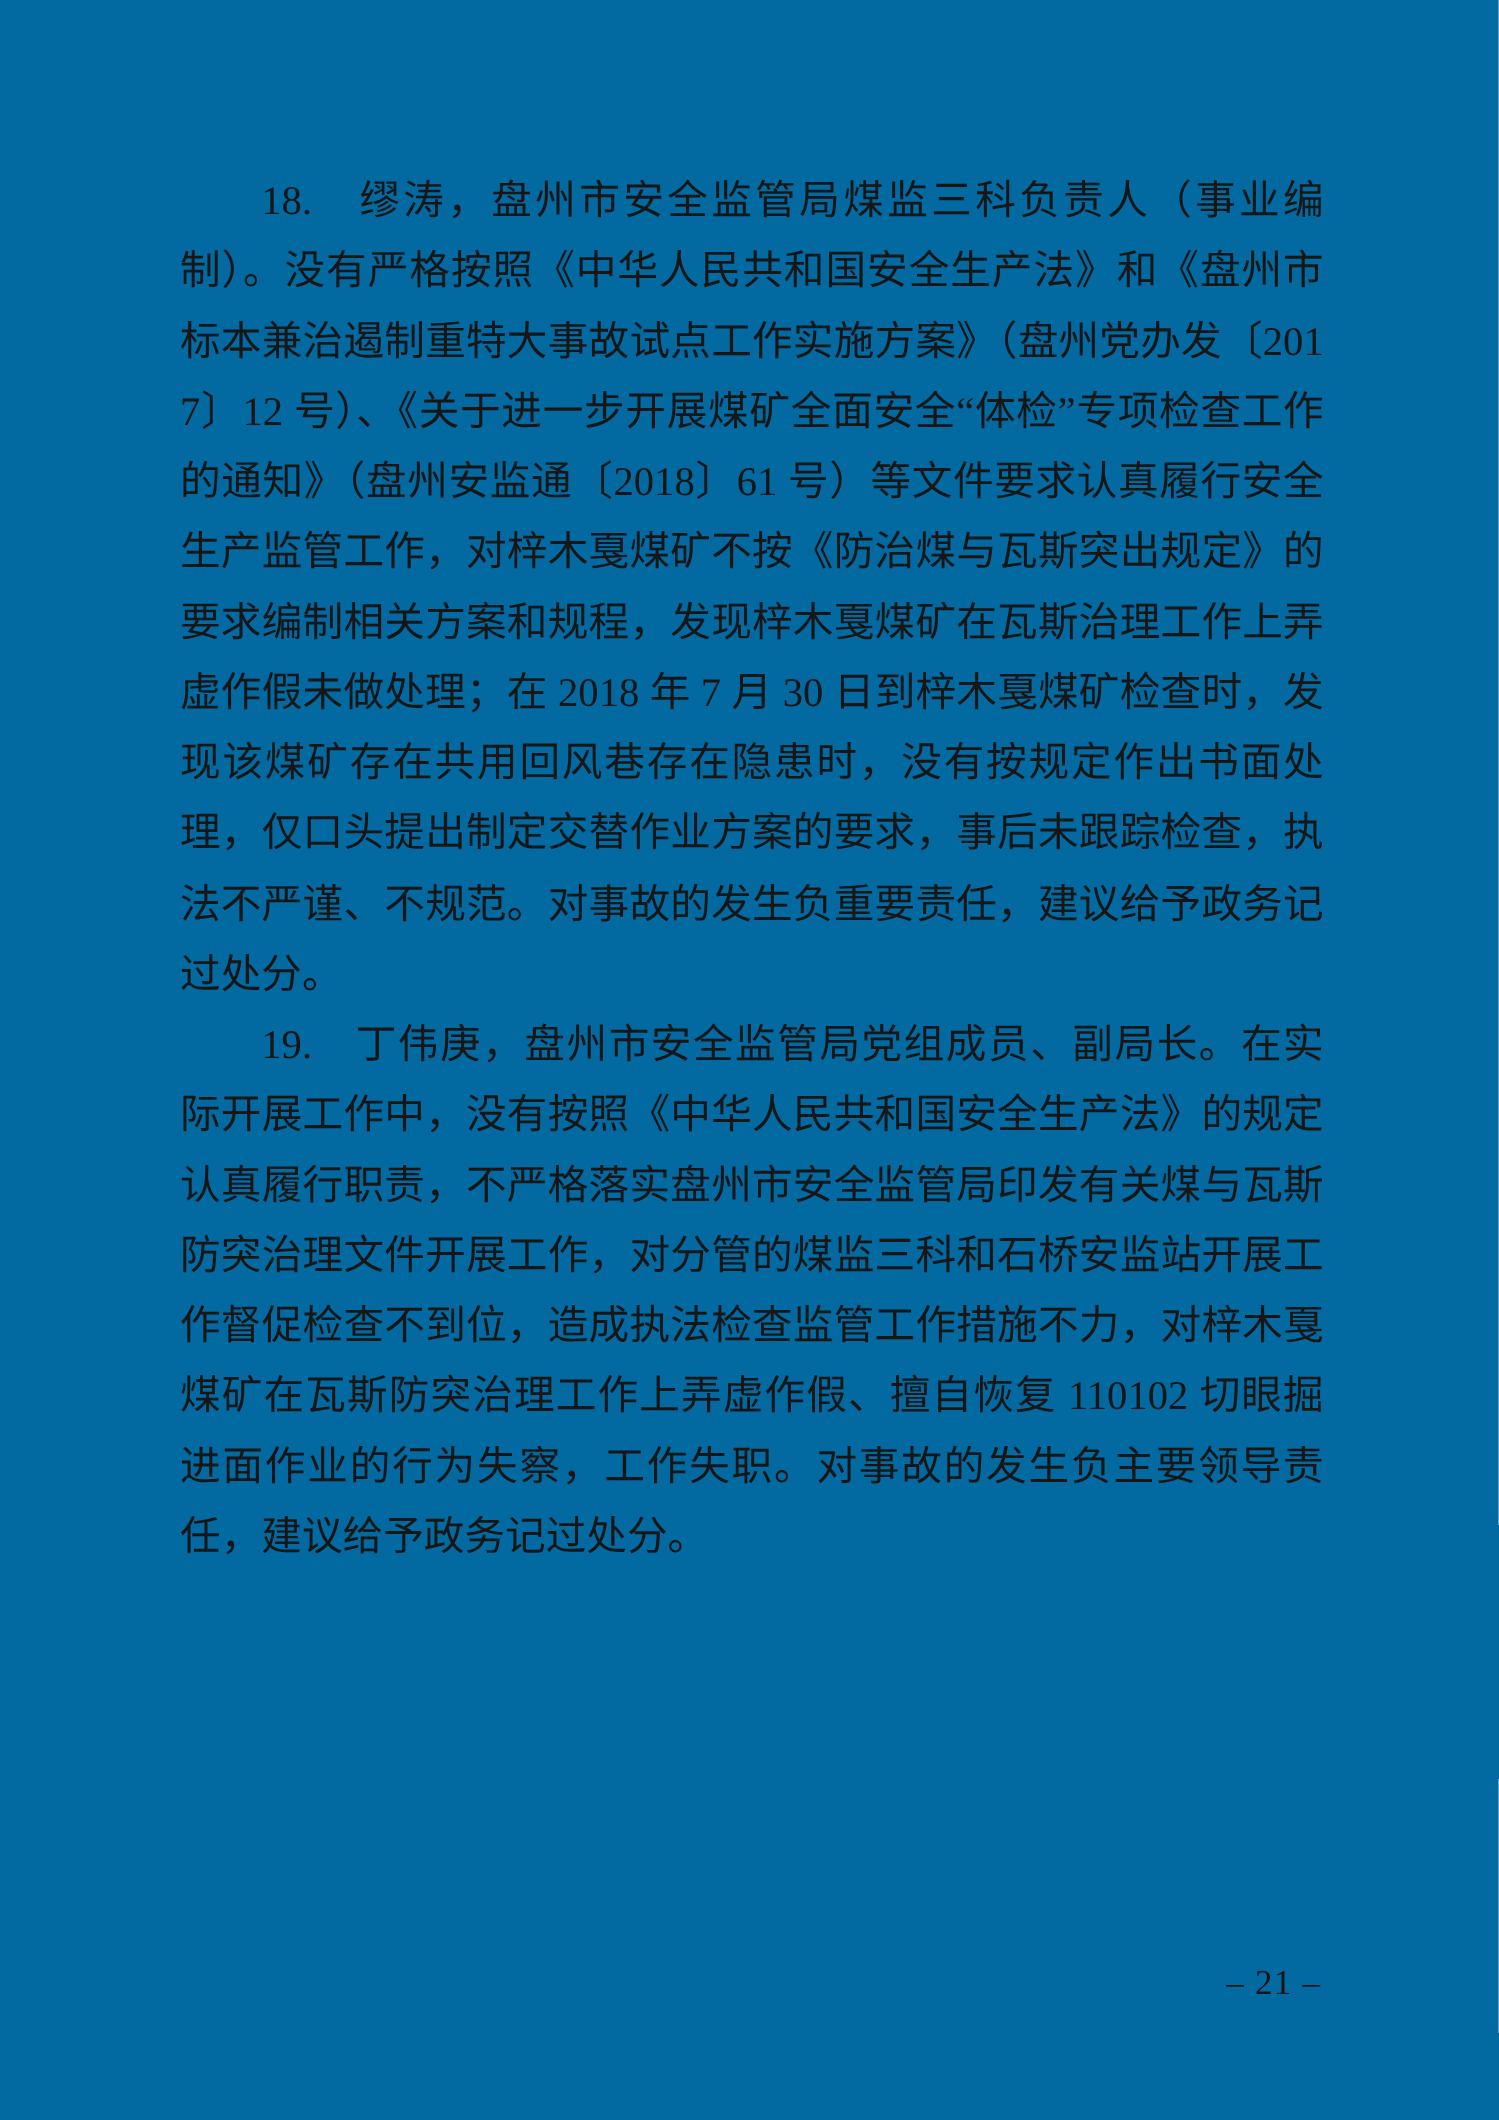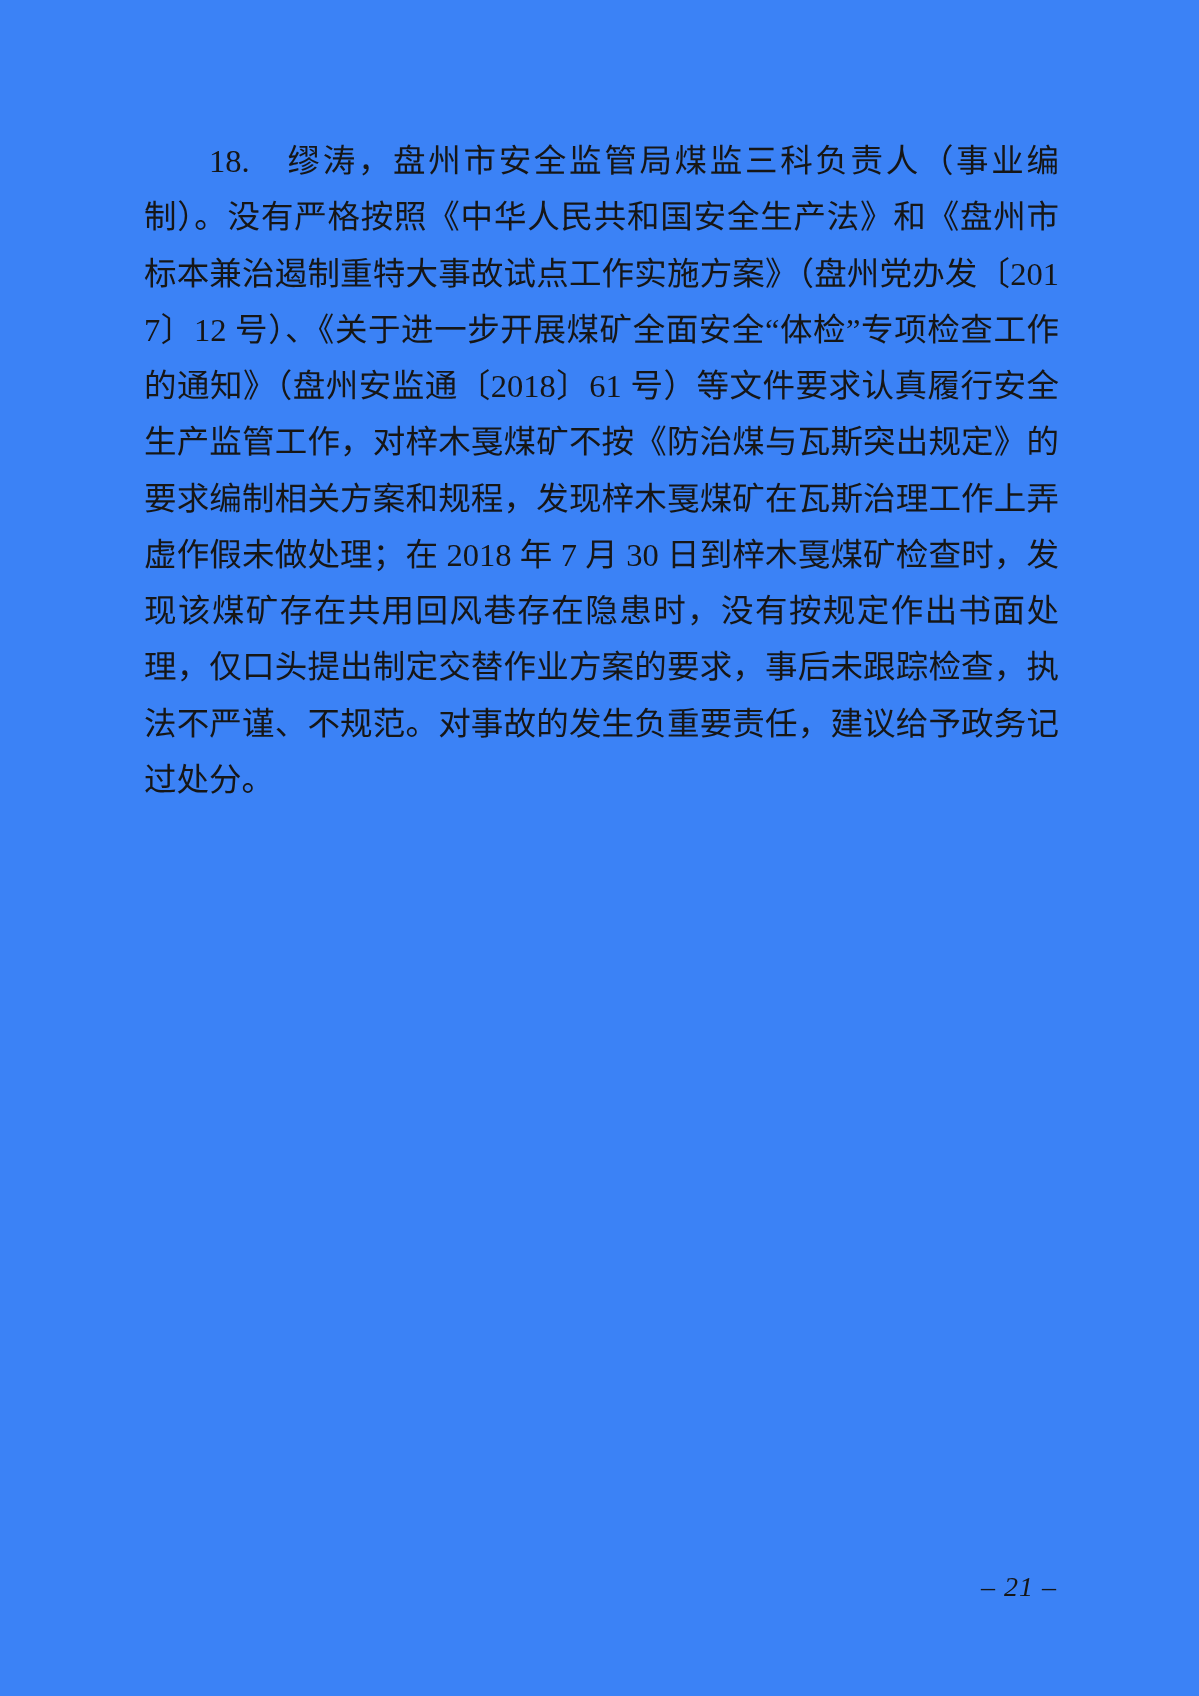--- a/index.html
+++ b/index.html
@@ -4,21 +4,21 @@
   <style>
     html, body {
       margin: 0;
       padding: 0;
       background: #ffffff;
     }
     .page {
       position: relative;
       width: 1199px;
       height: 1696px;
-      background: #3b82f6;
+      background: #0369a1;
       overflow: hidden;
       font-family: "Liberation Serif", "DejaVu Serif", serif;
       color: #161616;
     }
     .content {
       position: absolute;
       left: 144px;
       top: 133px;
       width: 915px;
       font-size: 32.5px;
@@ -34,24 +34,24 @@
     }
     .page-number {
       position: absolute;
       top: 1570px;
       right: 142px;
       font-size: 28px;
       line-height: 34px;
       color: #161616;
       letter-spacing: 1px;
       white-space: nowrap;
-      font-style: italic;
     }
   </style>
 </head>
 <body>
 
 <div class="page">
   <main class="content">
     <p>18.　缪涛，盘州市安全监管局煤监三科负责人（事业编制）。没有严格按照《中华人民共和国安全生产法》和《盘州市标本兼治遏制重特大事故试点工作实施方案》（盘州党办发〔2017〕12 号）、《关于进一步开展煤矿全面安全“体检”专项检查工作的通知》（盘州安监通〔2018〕61 号）等文件要求认真履行安全生产监管工作，对梓木戛煤矿不按《防治煤与瓦斯突出规定》的要求编制相关方案和规程，发现梓木戛煤矿在瓦斯治理工作上弄虚作假未做处理；在 2018 年 7 月 30 日到梓木戛煤矿检查时，发现该煤矿存在共用回风巷存在隐患时，没有按规定作出书面处理，仅口头提出制定交替作业方案的要求，事后未跟踪检查，执法不严谨、不规范。对事故的发生负重要责任，建议给予政务记过处分。</p>
+    <p>19.　丁伟庚，盘州市安全监管局党组成员、副局长。在实际开展工作中，没有按照《中华人民共和国安全生产法》的规定认真履行职责，不严格落实盘州市安全监管局印发有关煤与瓦斯防突治理文件开展工作，对分管的煤监三科和石桥安监站开展工作督促检查不到位，造成执法检查监管工作措施不力，对梓木戛煤矿在瓦斯防突治理工作上弄虚作假、擅自恢复 110102 切眼掘进面作业的行为失察，工作失职。对事故的发生负主要领导责任，建议给予政务记过处分。</p>
   </main>
   <div class="page-number">– 21 –</div>
 </div>
 
 </body></html>

